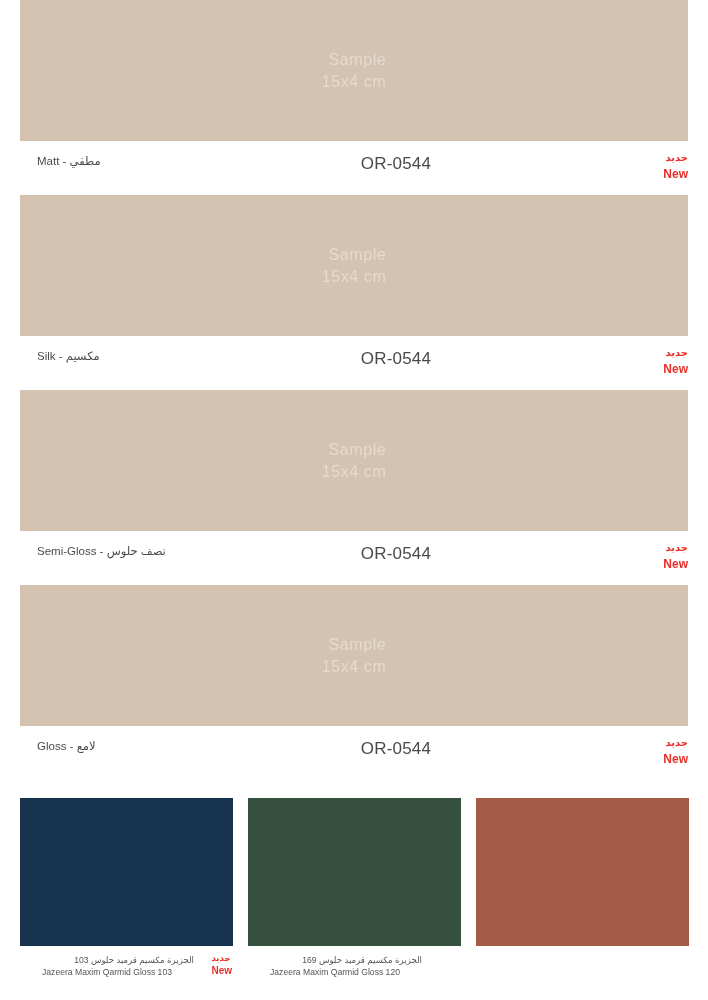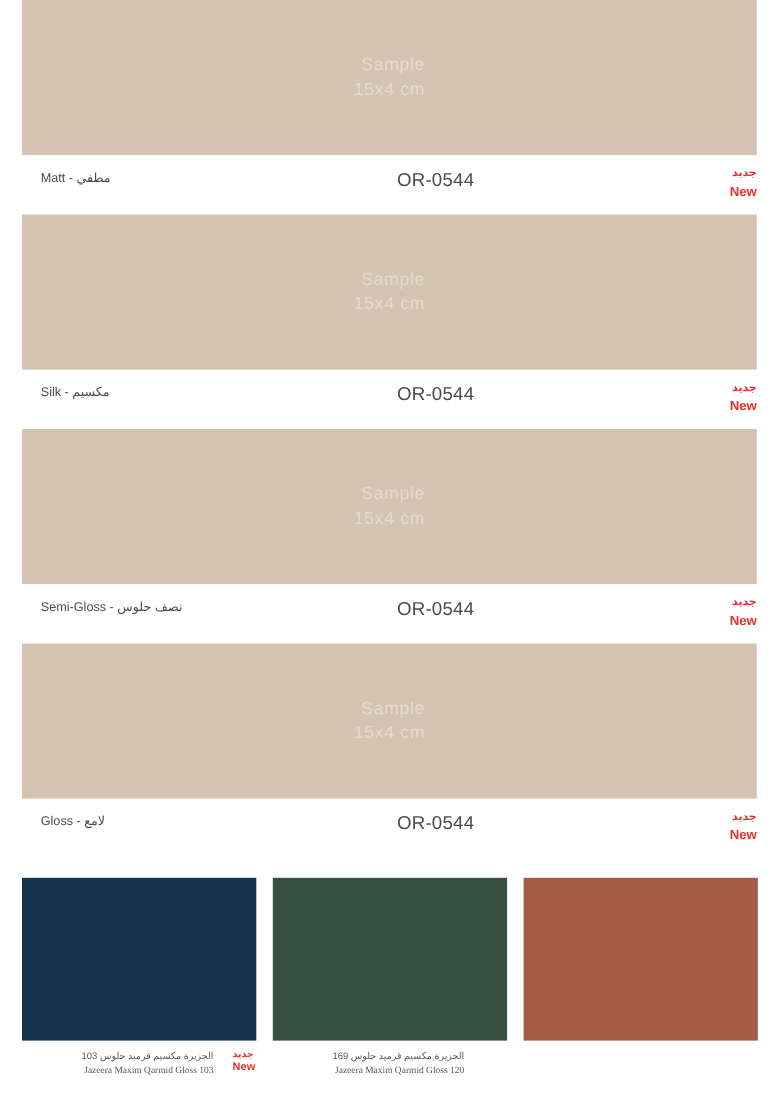--- a/index.html
+++ b/index.html
@@ -142,23 +142,22 @@
     line-height: 1.45;
     white-space: nowrap;
     overflow: hidden;
   }
   .card-name-ar {
     text-align: right;
     direction: rtl;
     unicode-bidi: plaintext;
   }
   .card-name-en {
-    text-align: right;
+    text-align: center;
     direction: ltr;
-    font-family: Liberation Serif, serif;
   }
 
   .card-badge {
     position: absolute;
     right: 0;
     top: 6px;
     text-align: left;
     line-height: 1.45;
   }
   .card-badge .badge-ar {

